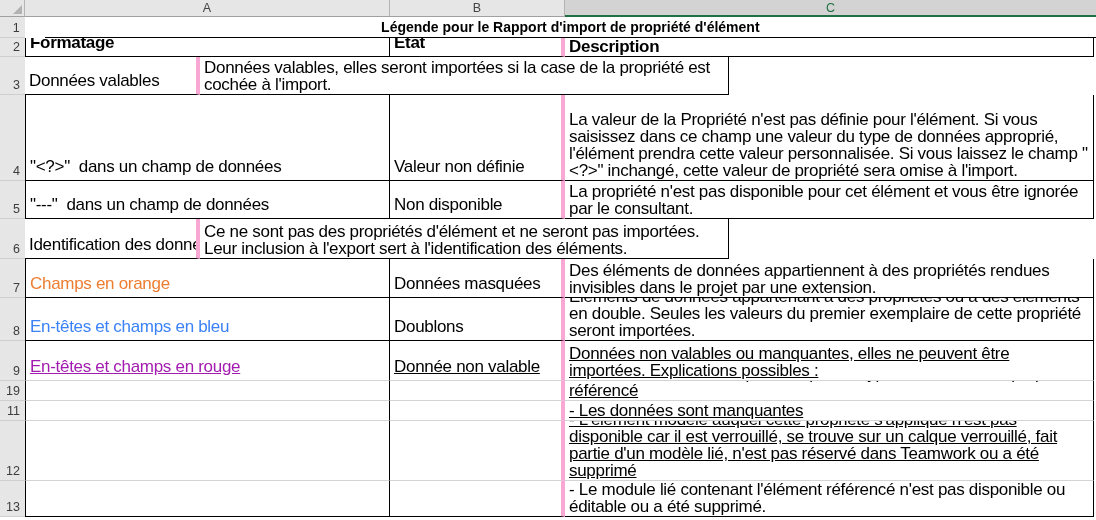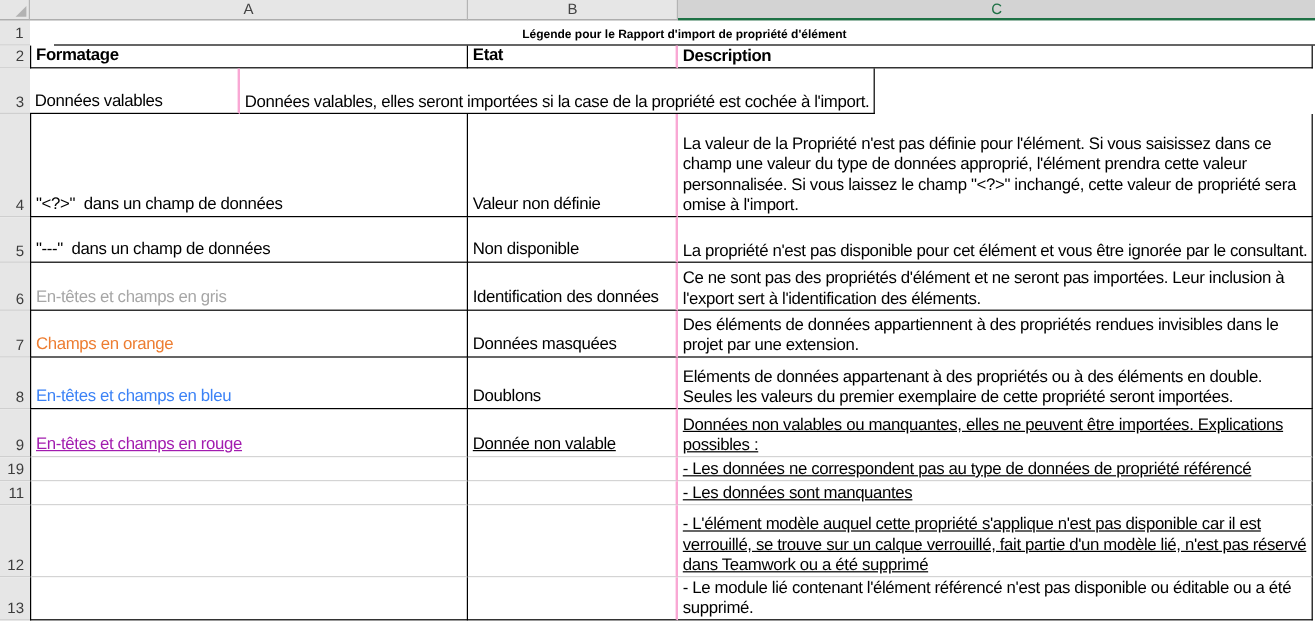--- a/index.html
+++ b/index.html
@@ -20,30 +20,30 @@
   .ch-b{width:175px;}
   .ch-c{width:531px;border-right:none;background:#d3d3d3;border-bottom:2px solid #1e7145;}
 
   
   .row{display:flex;width:1096px;}
   .rh{width:25px;background:#e6e6e6;border-bottom:1px solid #cfcfcf;
       display:flex;flex-direction:column;justify-content:flex-end;align-items:flex-end;
       padding:0 5px 2px 0;font-size:12.5px;color:#3c3c3c;}
 
   .cell{display:flex;flex-direction:column;justify-content:flex-end;overflow:hidden;
-        font-size:14px;letter-spacing:-0.3px;padding:0 3px 3px 4px;white-space:pre;}
+        font-size:17px;letter-spacing:-0.3px;padding:0 3px 3px 4px;white-space:pre;}
   .ca{width:365px;border-left:1px solid #000;border-right:1px solid #000;}
-  .cb{width:175px;border-right:2px solid #f9a8d4;}
+  .cb{width:175px;border-right:4px solid #f9a8d4;}
   .cc{width:529px;border-right:1px solid #000;white-space:normal;line-height:17px;padding-bottom:1px;}
 
   .bb-k .cell{border-bottom:1px solid #000;}
   .bb-g .cell{border-bottom:1px solid #d4d4d4;text-decoration:underline;}
 
   .title-cell{width:1069px;border-bottom:1px solid #000;display:flex;flex-direction:column;
-              justify-content:flex-end;align-items:center;font-weight:bold;font-size:10px;
+              justify-content:flex-end;align-items:center;font-weight:bold;font-size:14px;
               padding-bottom:2px;overflow:hidden;white-space:pre;margin-left:20px;}
   .hdr .cell{font-weight:bold;}
 </style>
 </head>
 <body>
 
 <div class="stage">
 
   <div class="colhead-row">
     <div class="corner">
@@ -81,21 +81,20 @@
 
   <div class="row bb-k" style="height:38px">
     <div class="rh">5</div>
     <div class="cell ca">"---"  dans un champ de données</div>
     <div class="cell cb">Non disponible</div>
     <div class="cell cc">La propriété n'est pas disponible pour cet élément et vous être ignorée par le consultant.</div>
   </div>
 
   <div class="row bb-k" style="height:40px">
     <div class="rh">6</div>
-    <div class="cell ca" style="color: rgb(166, 166, 166);">En-têtes et champs en gris</div>
     <div class="cell cb">Identification des données</div>
     <div class="cell cc">Ce ne sont pas des propriétés d'élément et ne seront pas importées. Leur inclusion à l'export sert à l'identification des éléments.</div>
   </div>
 
   <div class="row bb-k" style="height:39px">
     <div class="rh">7</div>
     <div class="cell ca" style="color: rgb(237, 125, 49);">Champs en orange</div>
     <div class="cell cb">Données masquées</div>
     <div class="cell cc">Des éléments de données appartiennent à des propriétés rendues invisibles dans le projet par une extension.</div>
   </div>

